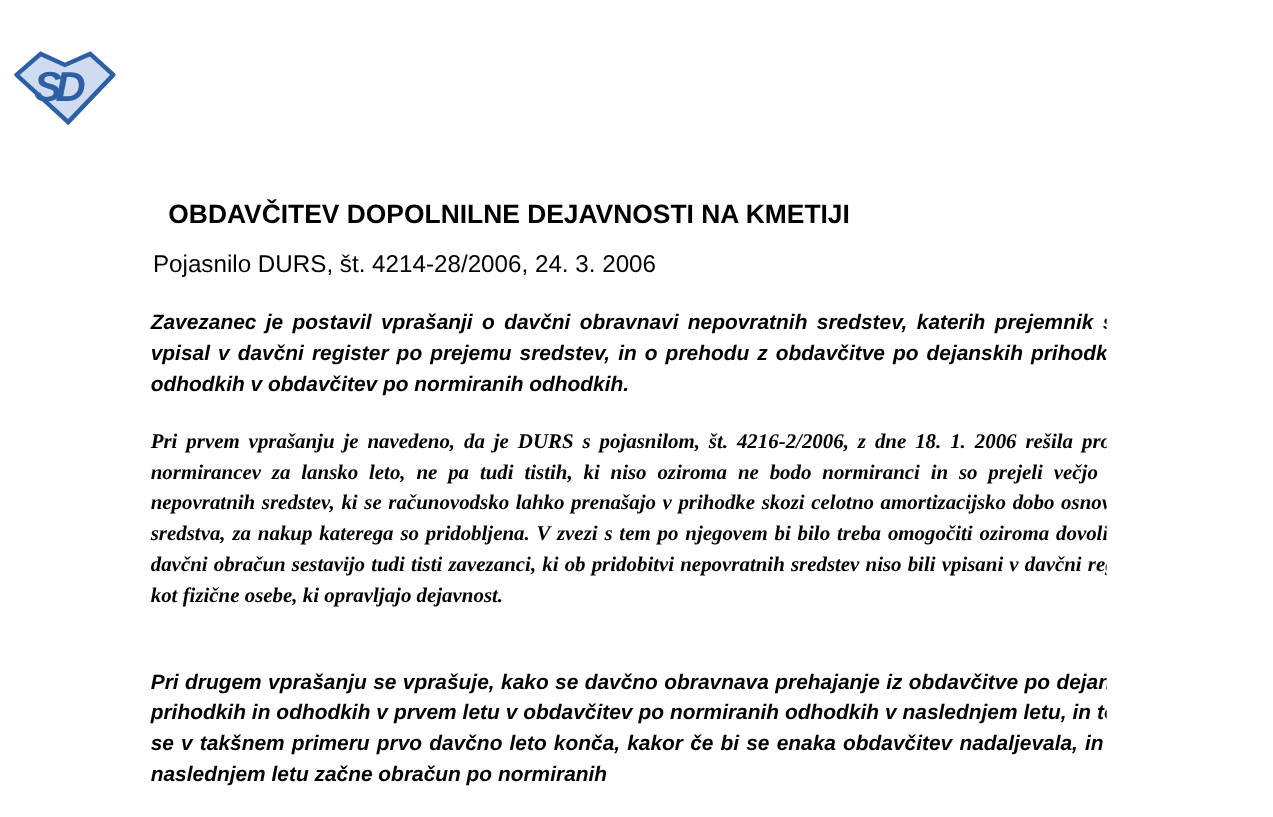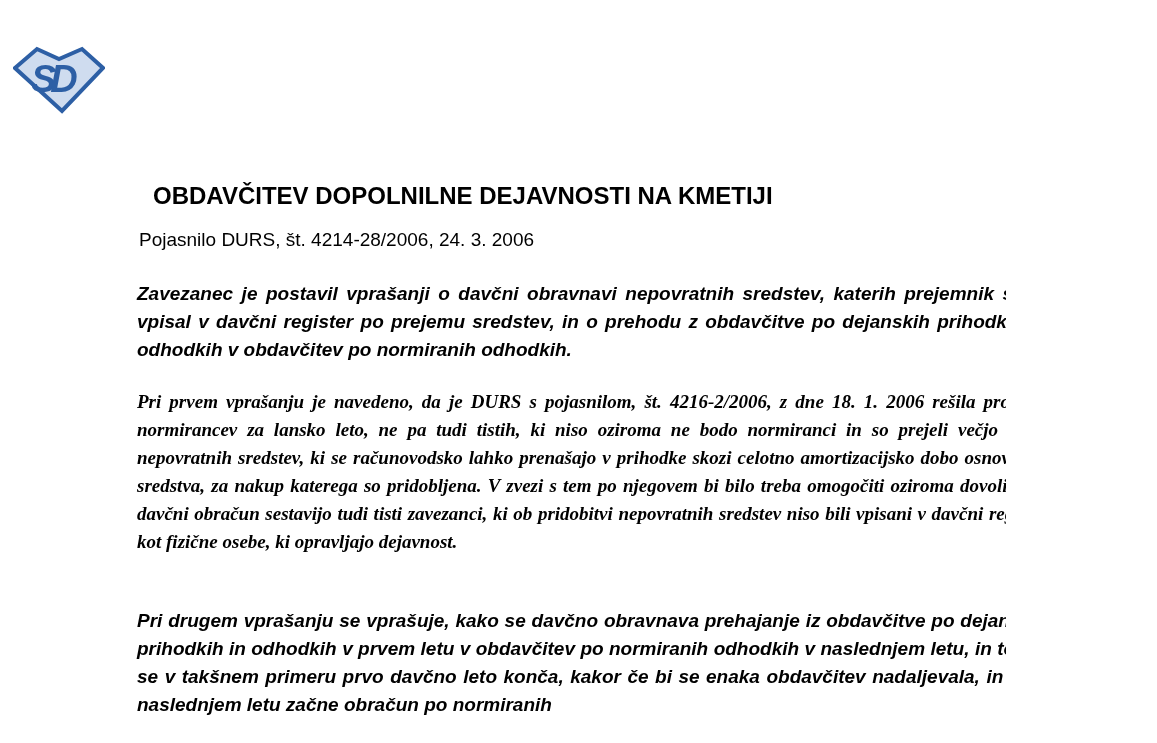--- a/index.html
+++ b/index.html
@@ -46,21 +46,21 @@
     font-size: 24px;
     font-weight: bold;
     line-height: 30px;
     white-space: nowrap;
   }
   .ref-line {
     position: absolute;
     top: 228px;
     left: 2px;
     margin: 0;
-    font-size: 19px;
+    font-size: 22px;
     font-weight: normal;
     line-height: 24px;
   }
   .body-para {
     position: absolute;
     left: 0;
     width: 911px;
     margin: 0;
     font-size: 19px;
     font-weight: bold;

